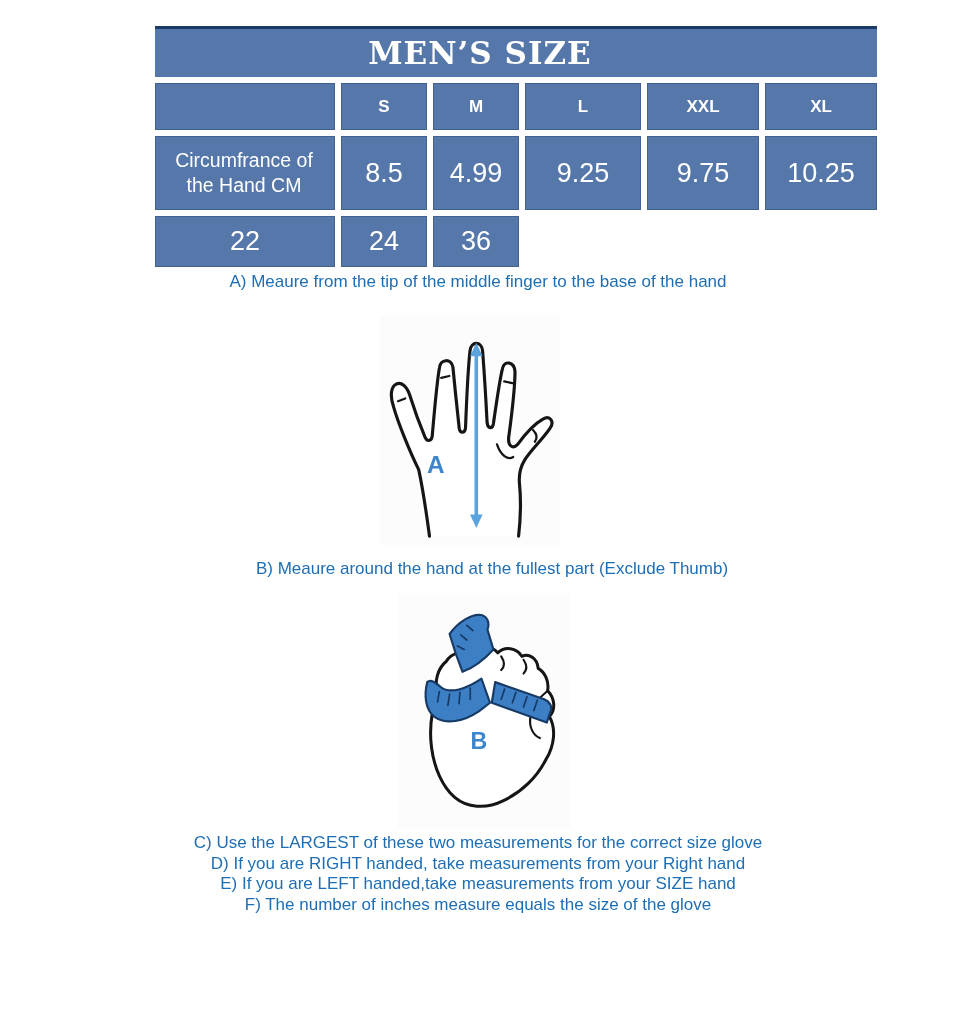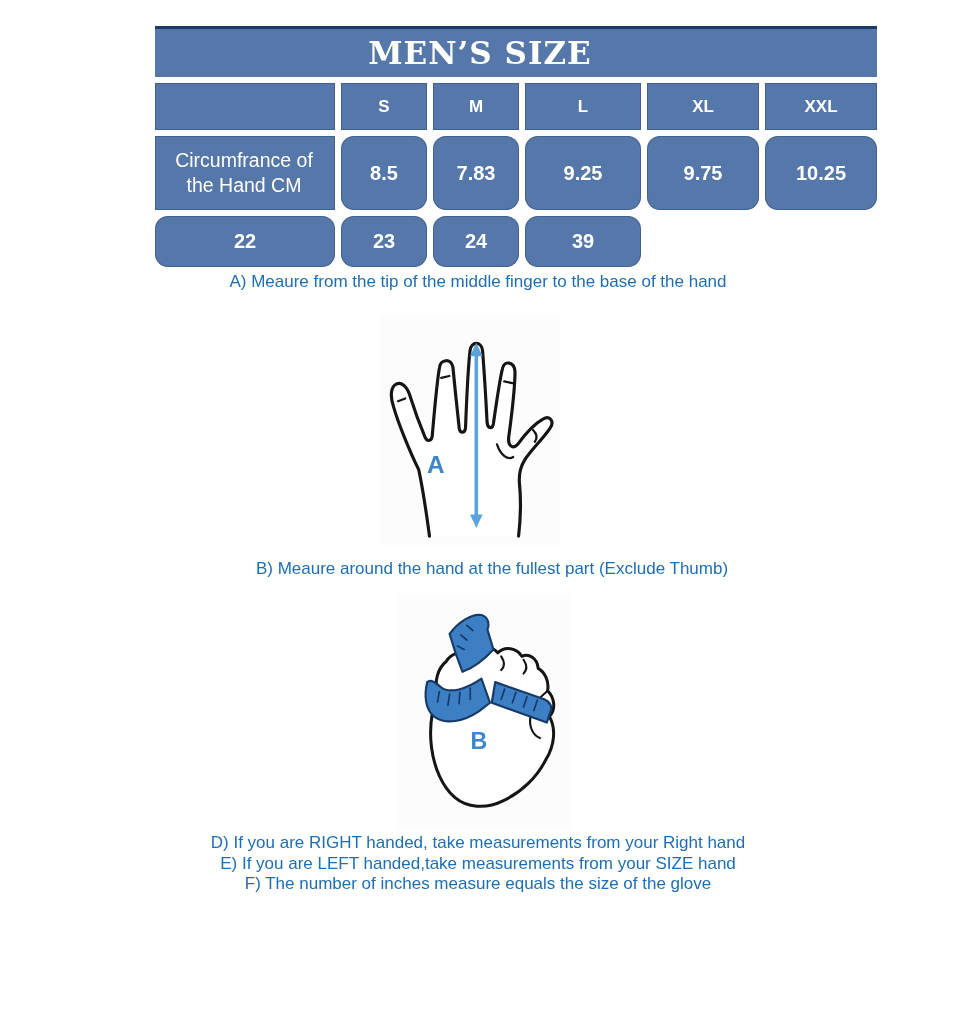--- a/index.html
+++ b/index.html
@@ -50,21 +50,21 @@
     box-shadow: inset 0 0 0 1px rgba(22, 44, 86, 0.30);
   }
   .cell.size-head { font-size: 17px; font-weight: bold; }
   .cell.row-label { font-size: 19.5px; }
   .cell.row-label.left {
     justify-content: flex-start;
     text-align: center;
     padding: 0 12px 0 10px;
     line-height: 1.3;
   }
-  .cell.value { font-size: 20px; font-weight: bold; border-radius: 13px; }
+  .cell.value { font-size: 27px; font-weight: normal; }
 
   
   .instr {
     position: absolute;
     left: 0;
     width: 956px;
     text-align: center;
     color: #1e6eb5;
     font-size: 17px;
     line-height: 20.5px;
@@ -95,34 +95,33 @@
 
   <div class="size-table">
     <div class="title-band">
       <span>MEN’S SIZE</span>
     </div>
 
     <div class="cell"></div>
     <div class="cell size-head">S</div>
     <div class="cell size-head">M</div>
     <div class="cell size-head">L</div>
+    <div class="cell size-head">XXL</div>
     <div class="cell size-head">XL</div>
-    <div class="cell size-head">XXL</div>
 
     <div class="cell row-label left">Circumfrance of the Hand CM</div>
     <div class="cell value">8.5</div>
-    <div class="cell value">7.83</div>
+    <div class="cell value">4.99</div>
     <div class="cell value">9.25</div>
     <div class="cell value">9.75</div>
     <div class="cell value">10.25</div>
 
     <div class="cell value">22</div>
-    <div class="cell value">23</div>
     <div class="cell value">24</div>
-    <div class="cell value">39</div>
+    <div class="cell value">36</div>
   </div>
 
   <div class="instr" id="line-a">A) Meaure from the tip of the middle finger to the base of the hand</div>
 
   <div class="illus" id="illus-a">
     <svg viewBox="0 0 200 240" preserveAspectRatio="xMidYMid meet">
 
       <path d="M 55 238
            C 52 216 49 192 43 164
            C 34 146 20 112 15 94
@@ -207,18 +206,19 @@
         <path d="M 124 100 L 120 112"></path>
           <path d="M 137 104 L 133 116"></path>
         <path d="M 150 109 L 146 121"></path>
           <path d="M 162 113 L 158 125"></path>
       </g>
       <text class="diagram-letter" x="94" y="170" text-anchor="middle">B</text>
     </svg>
   </div>
 
   <div class="instr" id="lines-cdef">
+    <div>C) Use the LARGEST of these two measurements for the correct size glove</div>
     <div>D) If you are RIGHT handed, take measurements from your Right hand</div>
     <div>E) If you are LEFT handed,take measurements from your SIZE hand</div>
     <div>F) The number of inches measure equals the size of the glove</div>
   </div>
 
 </div>
 
 </body></html>

